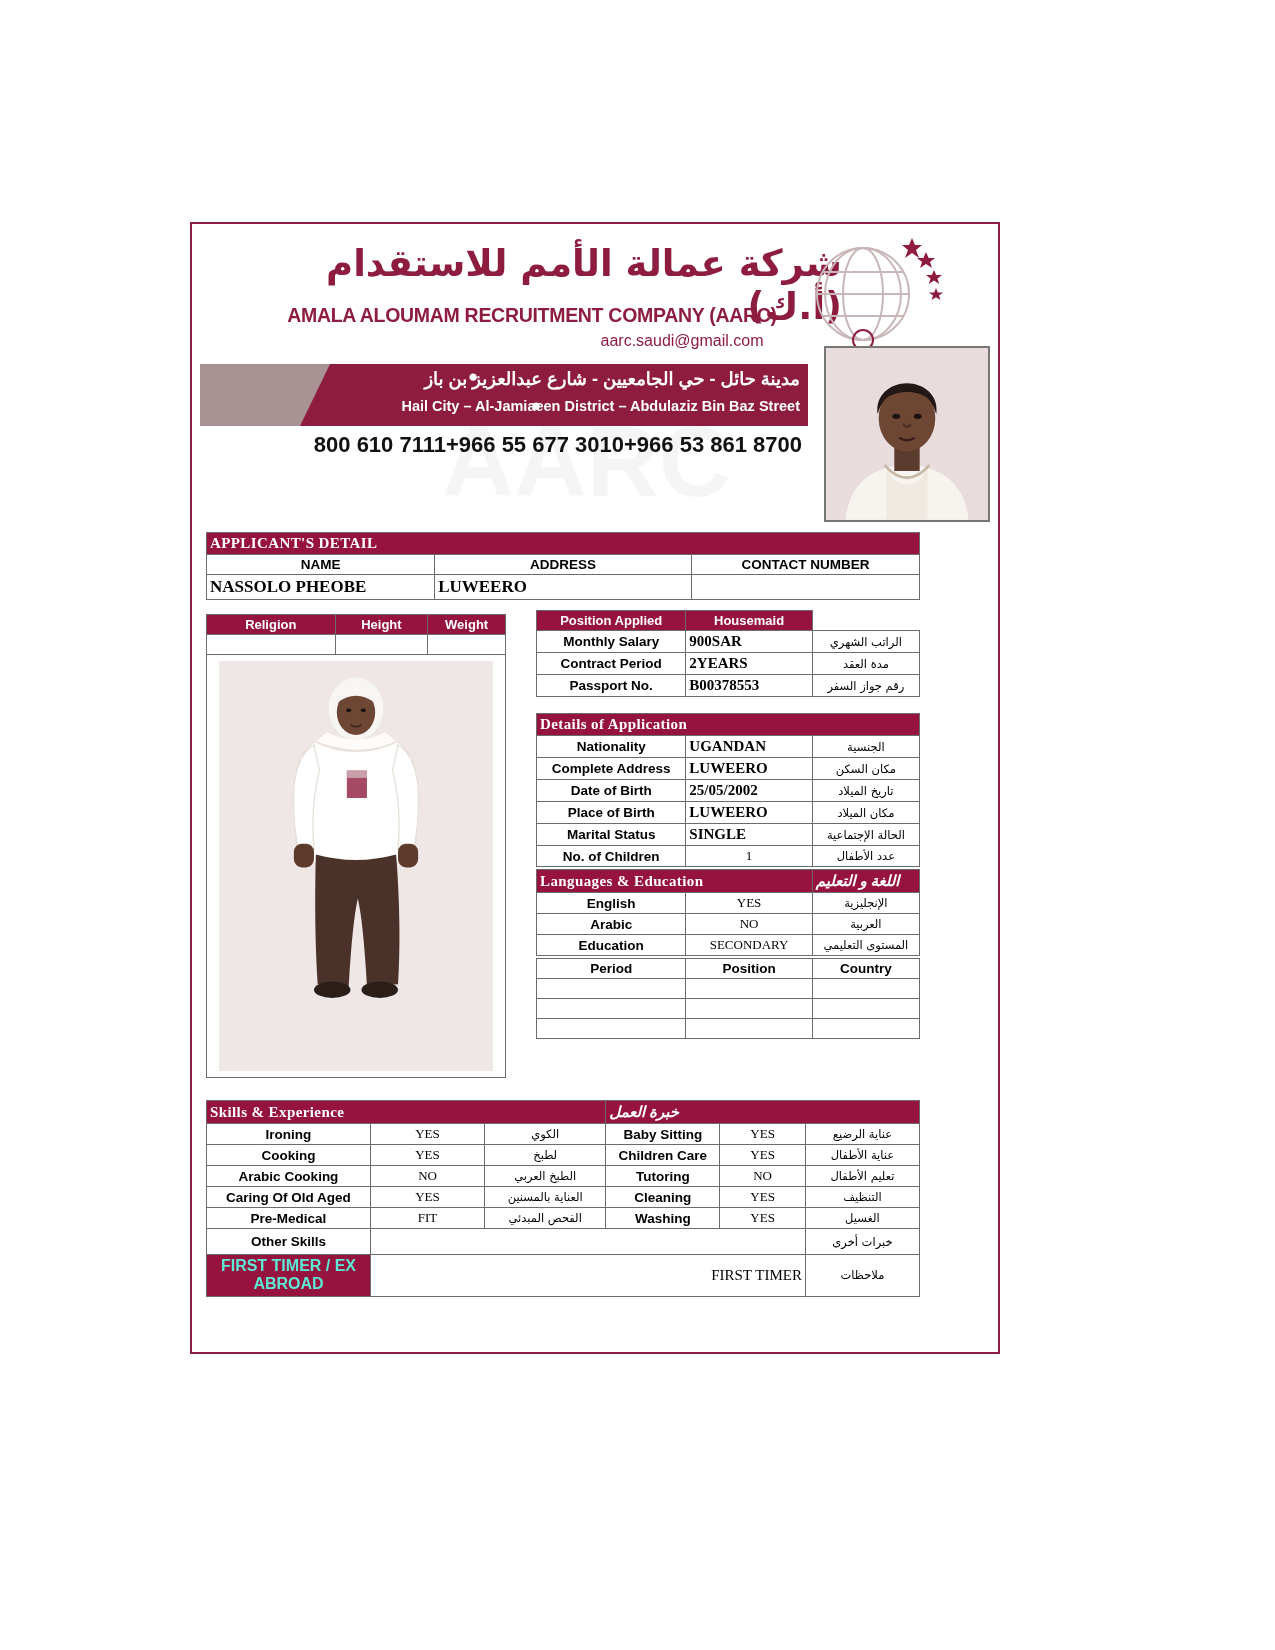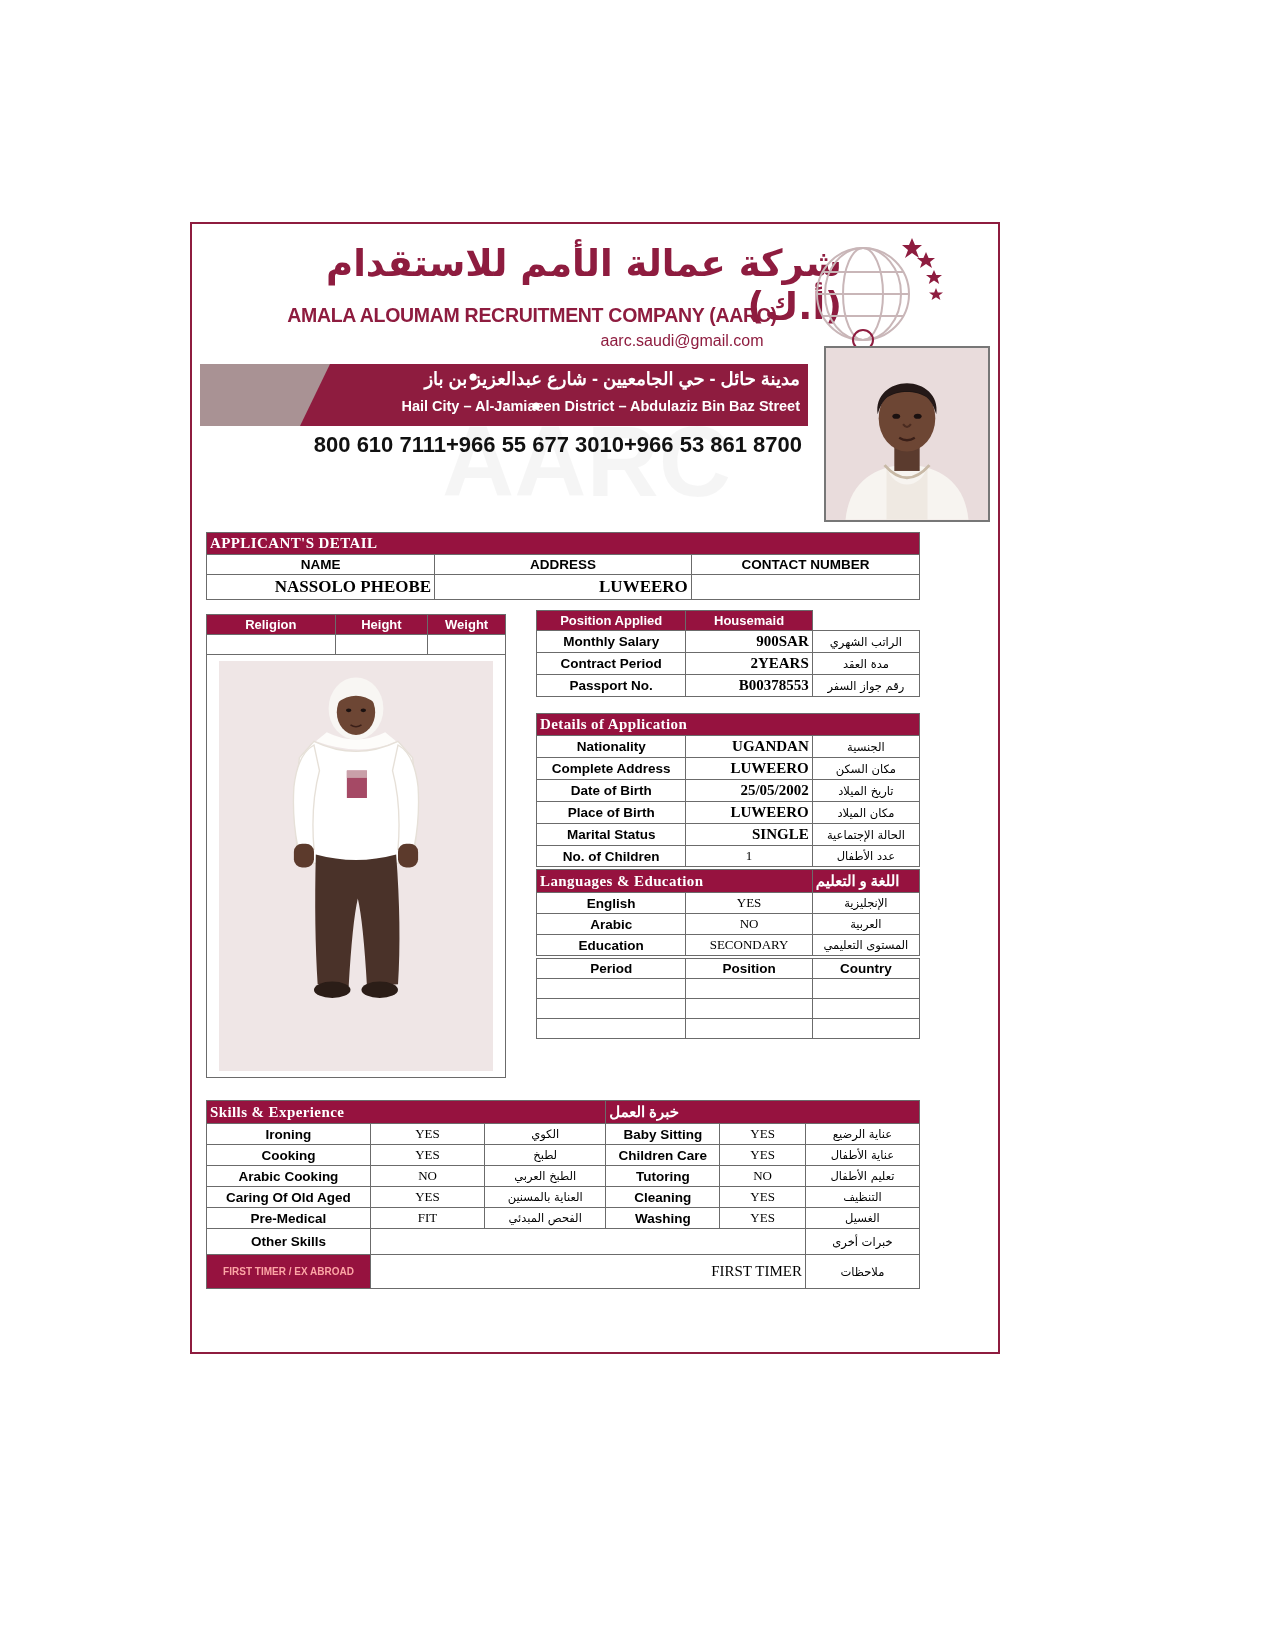--- a/index.html
+++ b/index.html
@@ -142,21 +142,21 @@
     font-weight: bold;
     text-align: center;
   }
   .lbl {
     text-align: center;
     font-weight: bold;
     font-size: 13.5px;
     color: #000;
   }
   .val {
-    text-align: right;
+    text-align: left;
     font-family: "Liberation Serif", serif;
     font-size: 15px;
     font-weight: bold;
     color: #000;
   }
   .val-sm {
     text-align: center;
     font-family: "Liberation Serif", serif;
     font-size: 13px;
     color: #000;
@@ -167,20 +167,21 @@
     font-size: 11.5px;
     direction: rtl;
     color: #000;
   }
   .ar-w {
     font-family: "DejaVu Sans", sans-serif;
     font-size: 13.5px;
     direction: rtl;
     text-align: center;
     color: #000;
+    font-style: italic;
   }
   .title-row td {
     background: #96123f;
     color: #fff;
     font-weight: bold;
     text-align: left;
     font-size: 15px;
     font-family: "Liberation Serif", serif;
     letter-spacing: 0.4px;
   }
@@ -206,24 +207,24 @@
   .bigphoto-inner {
     position: absolute;
     left: 12px; top: 6px; right: 12px; bottom: 6px;
     background: #efe6e6;
     overflow: hidden;
   }
   .figure { position: absolute; inset: 0; }
 
   .firsttimer-cell {
     background: #96123f;
-    color: #fca5a5;
-    font-weight: bold;
-    text-align: center;
-    font-size: 10px;
+    color: #5eead4;
+    font-weight: bold;
+    text-align: center;
+    font-size: 16px;
     line-height: 1.15;
   }
   .ft-val {
     text-align: right;
     padding-right: 8px;
     font-family: "Liberation Serif", serif;
     font-size: 15px;
     color: #000;
   }
 </style>

